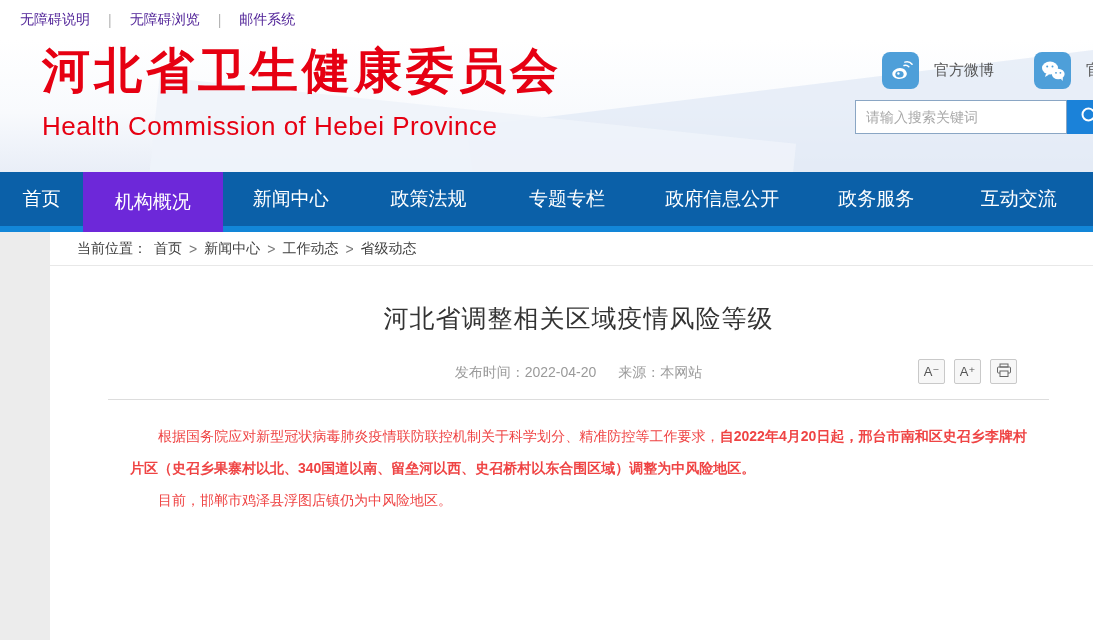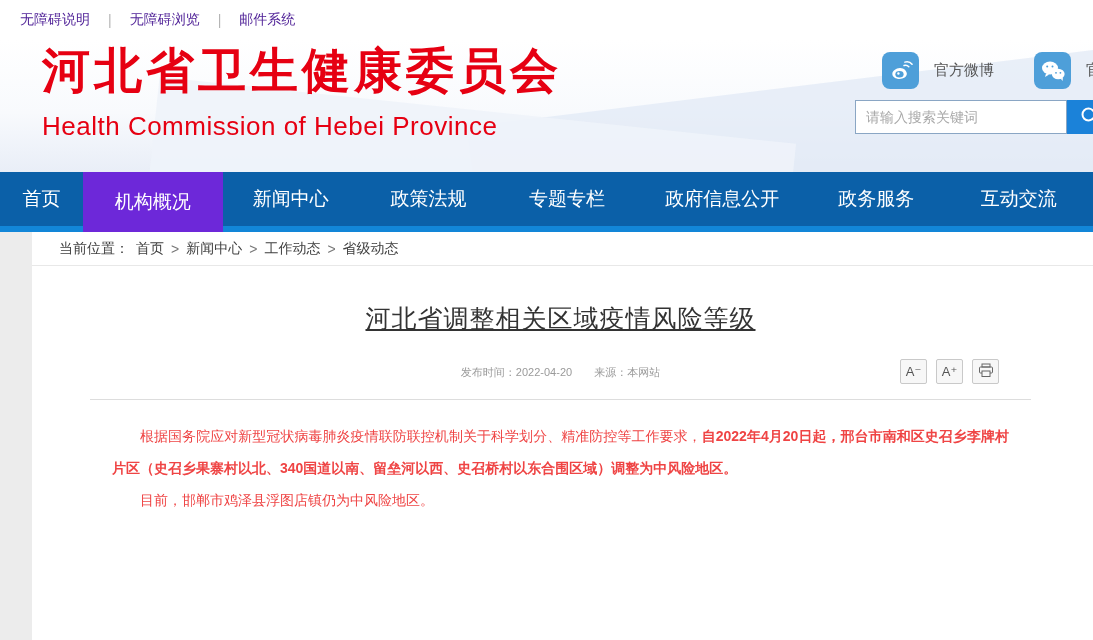--- a/index.html
+++ b/index.html
@@ -39,30 +39,30 @@
 
   
   .navbar { display:flex; height:54px; background:#0b60a8; overflow:visible; position:relative; z-index:3; }
   .nav-item { display:flex; align-items:center; justify-content:center; height:54px;
               color:#fff; font-size:19px; cursor:pointer; white-space:nowrap; }
   .nav-item.active { background:#6d28d9; height:60px; }
   .nav-strip { height:6px; background:#1286d8; width:100%; }
 
   
   .main { background:#ececec; height:408px; }
-  .white { margin-left:32px; height:100%; background:#fff; }
+  .white { margin-left:50px; height:100%; background:#fff; }
   .breadcrumb { height:34px; display:flex; align-items:center; gap:7px; padding-left:27px;
                 font-size:14px; color:#404040; border-bottom:1px solid #e8e8e8; }
   .breadcrumb a { color:#404040; text-decoration:none; cursor:pointer; }
   .breadcrumb .bsep { color:#777; }
   .article { margin-left:80px; width:897px; }
   .article h1 { margin-top:36px; font-size:25px; font-weight:400; color:#333;
-                text-align:center; letter-spacing:1px;text-decoration:underline; }
+                text-align:center; letter-spacing:1px; }
   .meta { position:relative; margin-top:22px; height:30px; }
-  .meta-text { display:block; text-align:center; font-size:11px; color:#9a9a9a; line-height:30px; }
+  .meta-text { display:block; text-align:center; font-size:14px; color:#9a9a9a; line-height:30px; }
   .meta-text .gap { display:inline-block; width:22px; }
   .tools { position:absolute; right:10px; top:2px; display:flex; gap:9px; }
   .tool-btn { width:27px; height:25px; background:#f7f7f7; border:1px solid #c9c9c9;
               border-radius:2px; font-size:13px; color:#555; cursor:pointer; padding:0;
               display:flex; align-items:center; justify-content:center;
               font-family:"Liberation Sans","DejaVu Sans",sans-serif; }
   .divider { border-bottom:1px solid #ddd; margin:12px -22px 0; }
   .bodytext { margin-top:20px; }
   .bodytext p { font-size:14px; color:#ef4444; line-height:32px; text-indent:2em;
                 text-align:justify; margin:0; }

